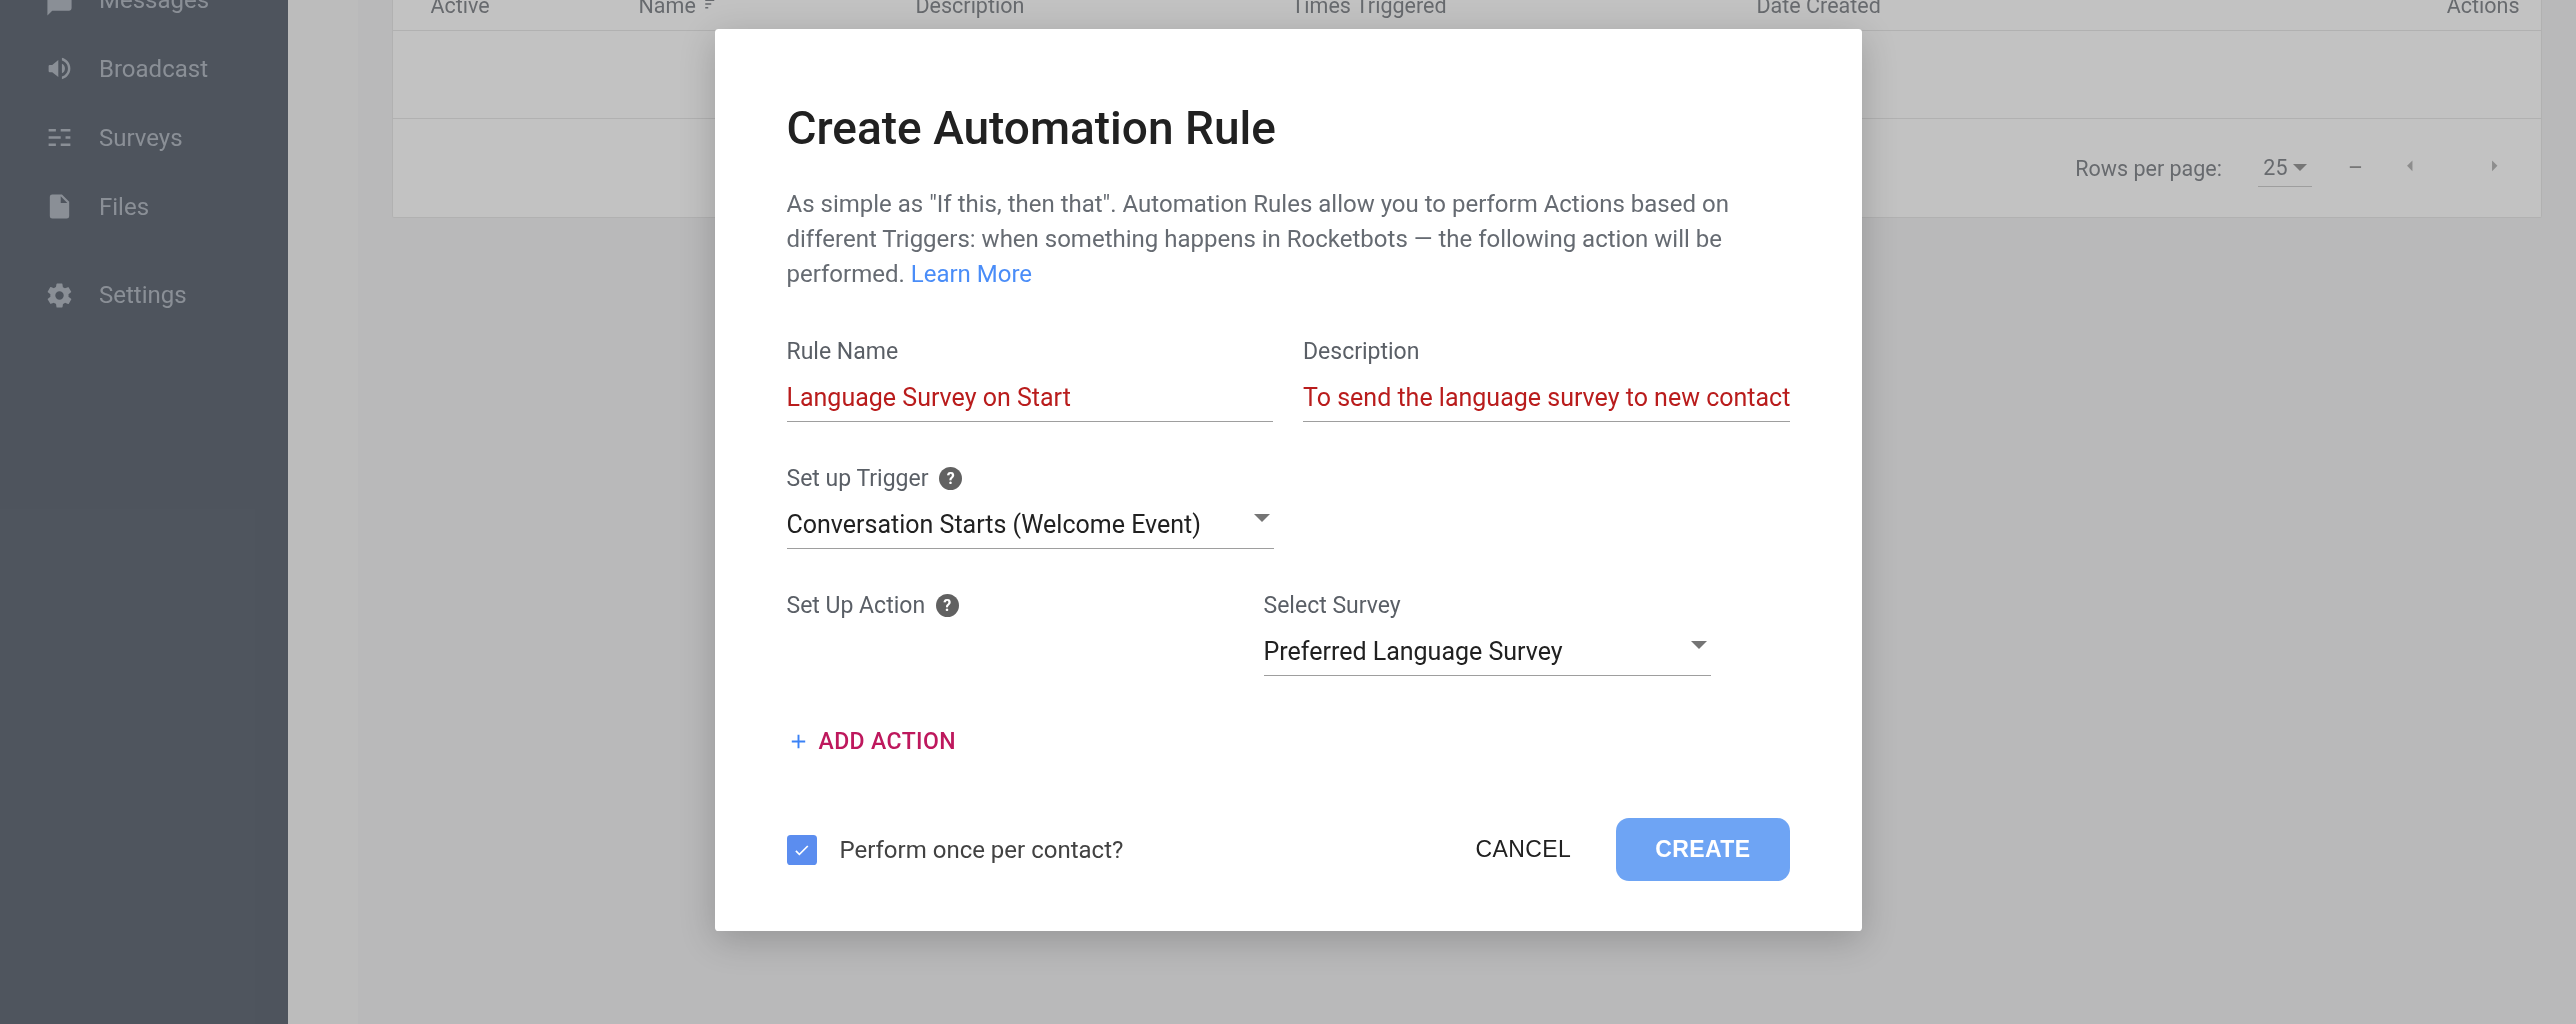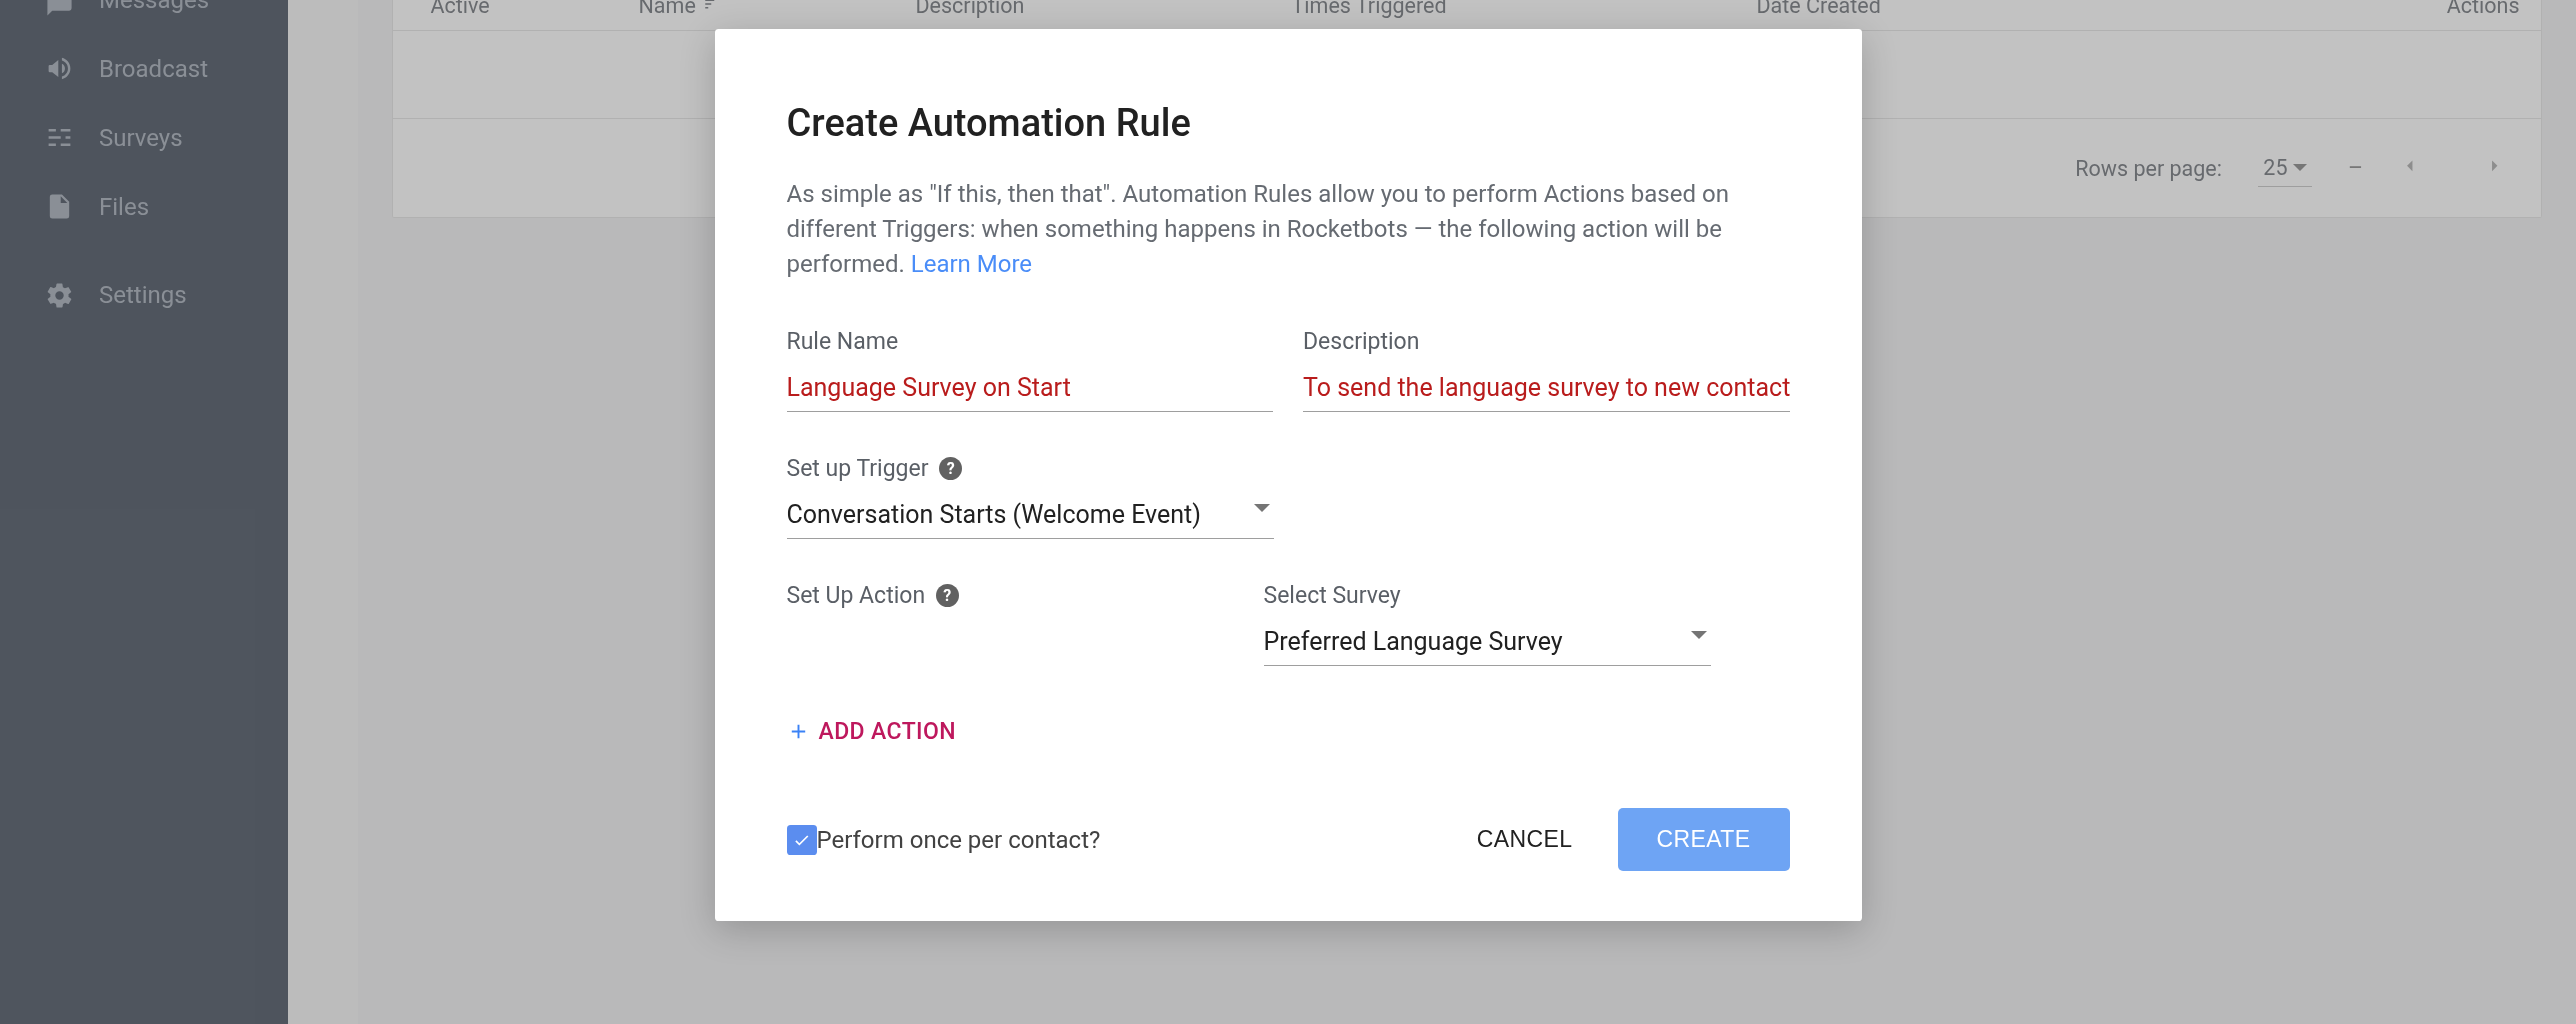--- a/index.html
+++ b/index.html
@@ -101,21 +101,21 @@
 }
 .modal {
   background: #fff;
   width: 1147px;
   margin-top: 29px;
   border-radius: 3.6px;
   padding: 72px 72px 50px 72px;
   box-shadow: 0 9px 36px rgba(0,0,0,.2);
 }
 .modal h1 {
-  font-size: 38px;
+  font-size: 46px;
   font-weight: 500;
   color: #212121;
   margin-bottom: 32px;
 }
 .modal-desc {
   font-size: 24px;
   line-height: 1.45;
   color: #666b72;
   margin-bottom: 47px;
 }
@@ -174,38 +174,38 @@
   letter-spacing: 0.4px;
   cursor: pointer;
   margin-top: 9px;
   margin-bottom: 63px;
 }
 .add-action svg { width: 23px; height:23px; fill:#3b82f6; }
 
 .modal-footer {
   display:flex; align-items:center; justify-content: space-between;
 }
-.perform-once { display:flex; align-items:center; font-size:24px; color:#424242;}
+.perform-once { display:flex; align-items:center; gap: 23px; font-size:24px; color:#424242;}
 .checkbox {
   width: 30px; height: 30px; border-radius: 3.6px;
   background: #5b8def;
   display:flex; align-items:center; justify-content:center;
   cursor:pointer;
 }
 .checkbox svg { width: 19.7px; height: 19.7px; fill: #fff; }
 .footer-actions { display:flex; align-items:center; gap: 45px; }
 .btn-cancel {
   background: none; border:none;
   font-size: 23px; font-weight:500; letter-spacing:0.4px;
   color: #212121; cursor:pointer;
 }
 .btn-create {
   background: #6ea4f4; color:#fff;
-  border:none; border-radius: 5px;
-  font-size: 23px; font-weight:400; letter-spacing:0.4px;
+  border:none; border-radius: 13px;
+  font-size: 23px; font-weight:700; letter-spacing:0.4px;
   padding: 18px 39px;
   cursor:pointer;
 }
 .sort-arrows svg { width:18px; height:18px; fill:#5a5f66; }
 </style>
 </head>
 <body>
 
 <div class="sidebar">
   <div class="sidebar-item partial">

